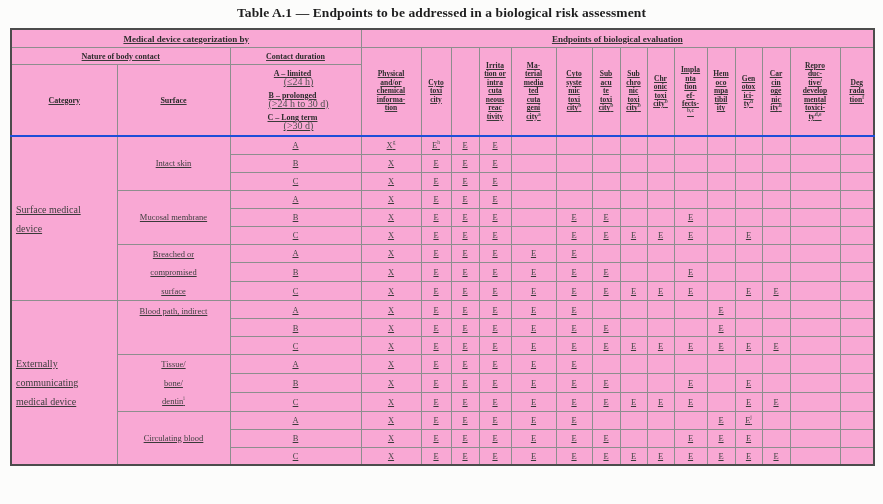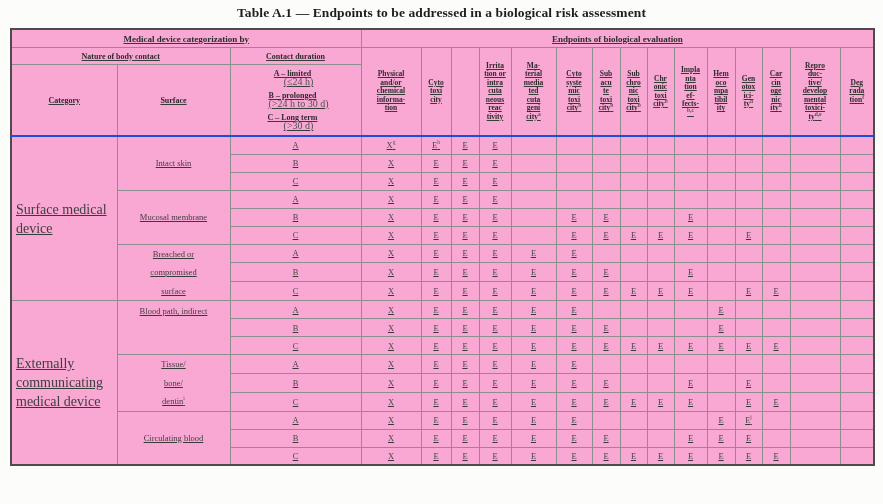--- a/index.html
+++ b/index.html
@@ -31,21 +31,21 @@
   .hsep{border-bottom:2px solid #1d4ed8;}
   th.ep{font-size:7.5px;line-height:8.5px;vertical-align:middle;padding:2px 0;}
   th.ep div{line-height:8.5px;}
   sup{font-size:5.5px;line-height:0;vertical-align:super;color:#555;}
   .dur-group{margin:4px 6px 5px 0;}
   .dur-label{font-size:8px;font-weight:bold;line-height:9px;}
   .dur-detail{font-size:10px;font-weight:normal;color:#4f4f4f;line-height:8px;padding-left:12px;}
   tbody tr{height:18px;}
   td{font-size:8.5px;color:#474747;}
   td.cat-cell{
-    text-align:left;padding-left:4px;font-size:14px;color:#3e3e3e;
+    text-align:left;padding-left:4px;font-size:10px;color:#3e3e3e;
     line-height:19px;vertical-align:middle;
   }
   td.contact-cell{font-size:8.5px;line-height:18.5px;color:#3e3e3e;}
   td.contact-cell.top{vertical-align:top;padding-top:1px;margin-top:20px;}
   td.dur-cell{font-size:8.5px;}
   td.val-cell{font-size:8.5px;}
   th.cathead{font-size:8px;margin-left:24px;}
 </style>
 </head>
 <body>

